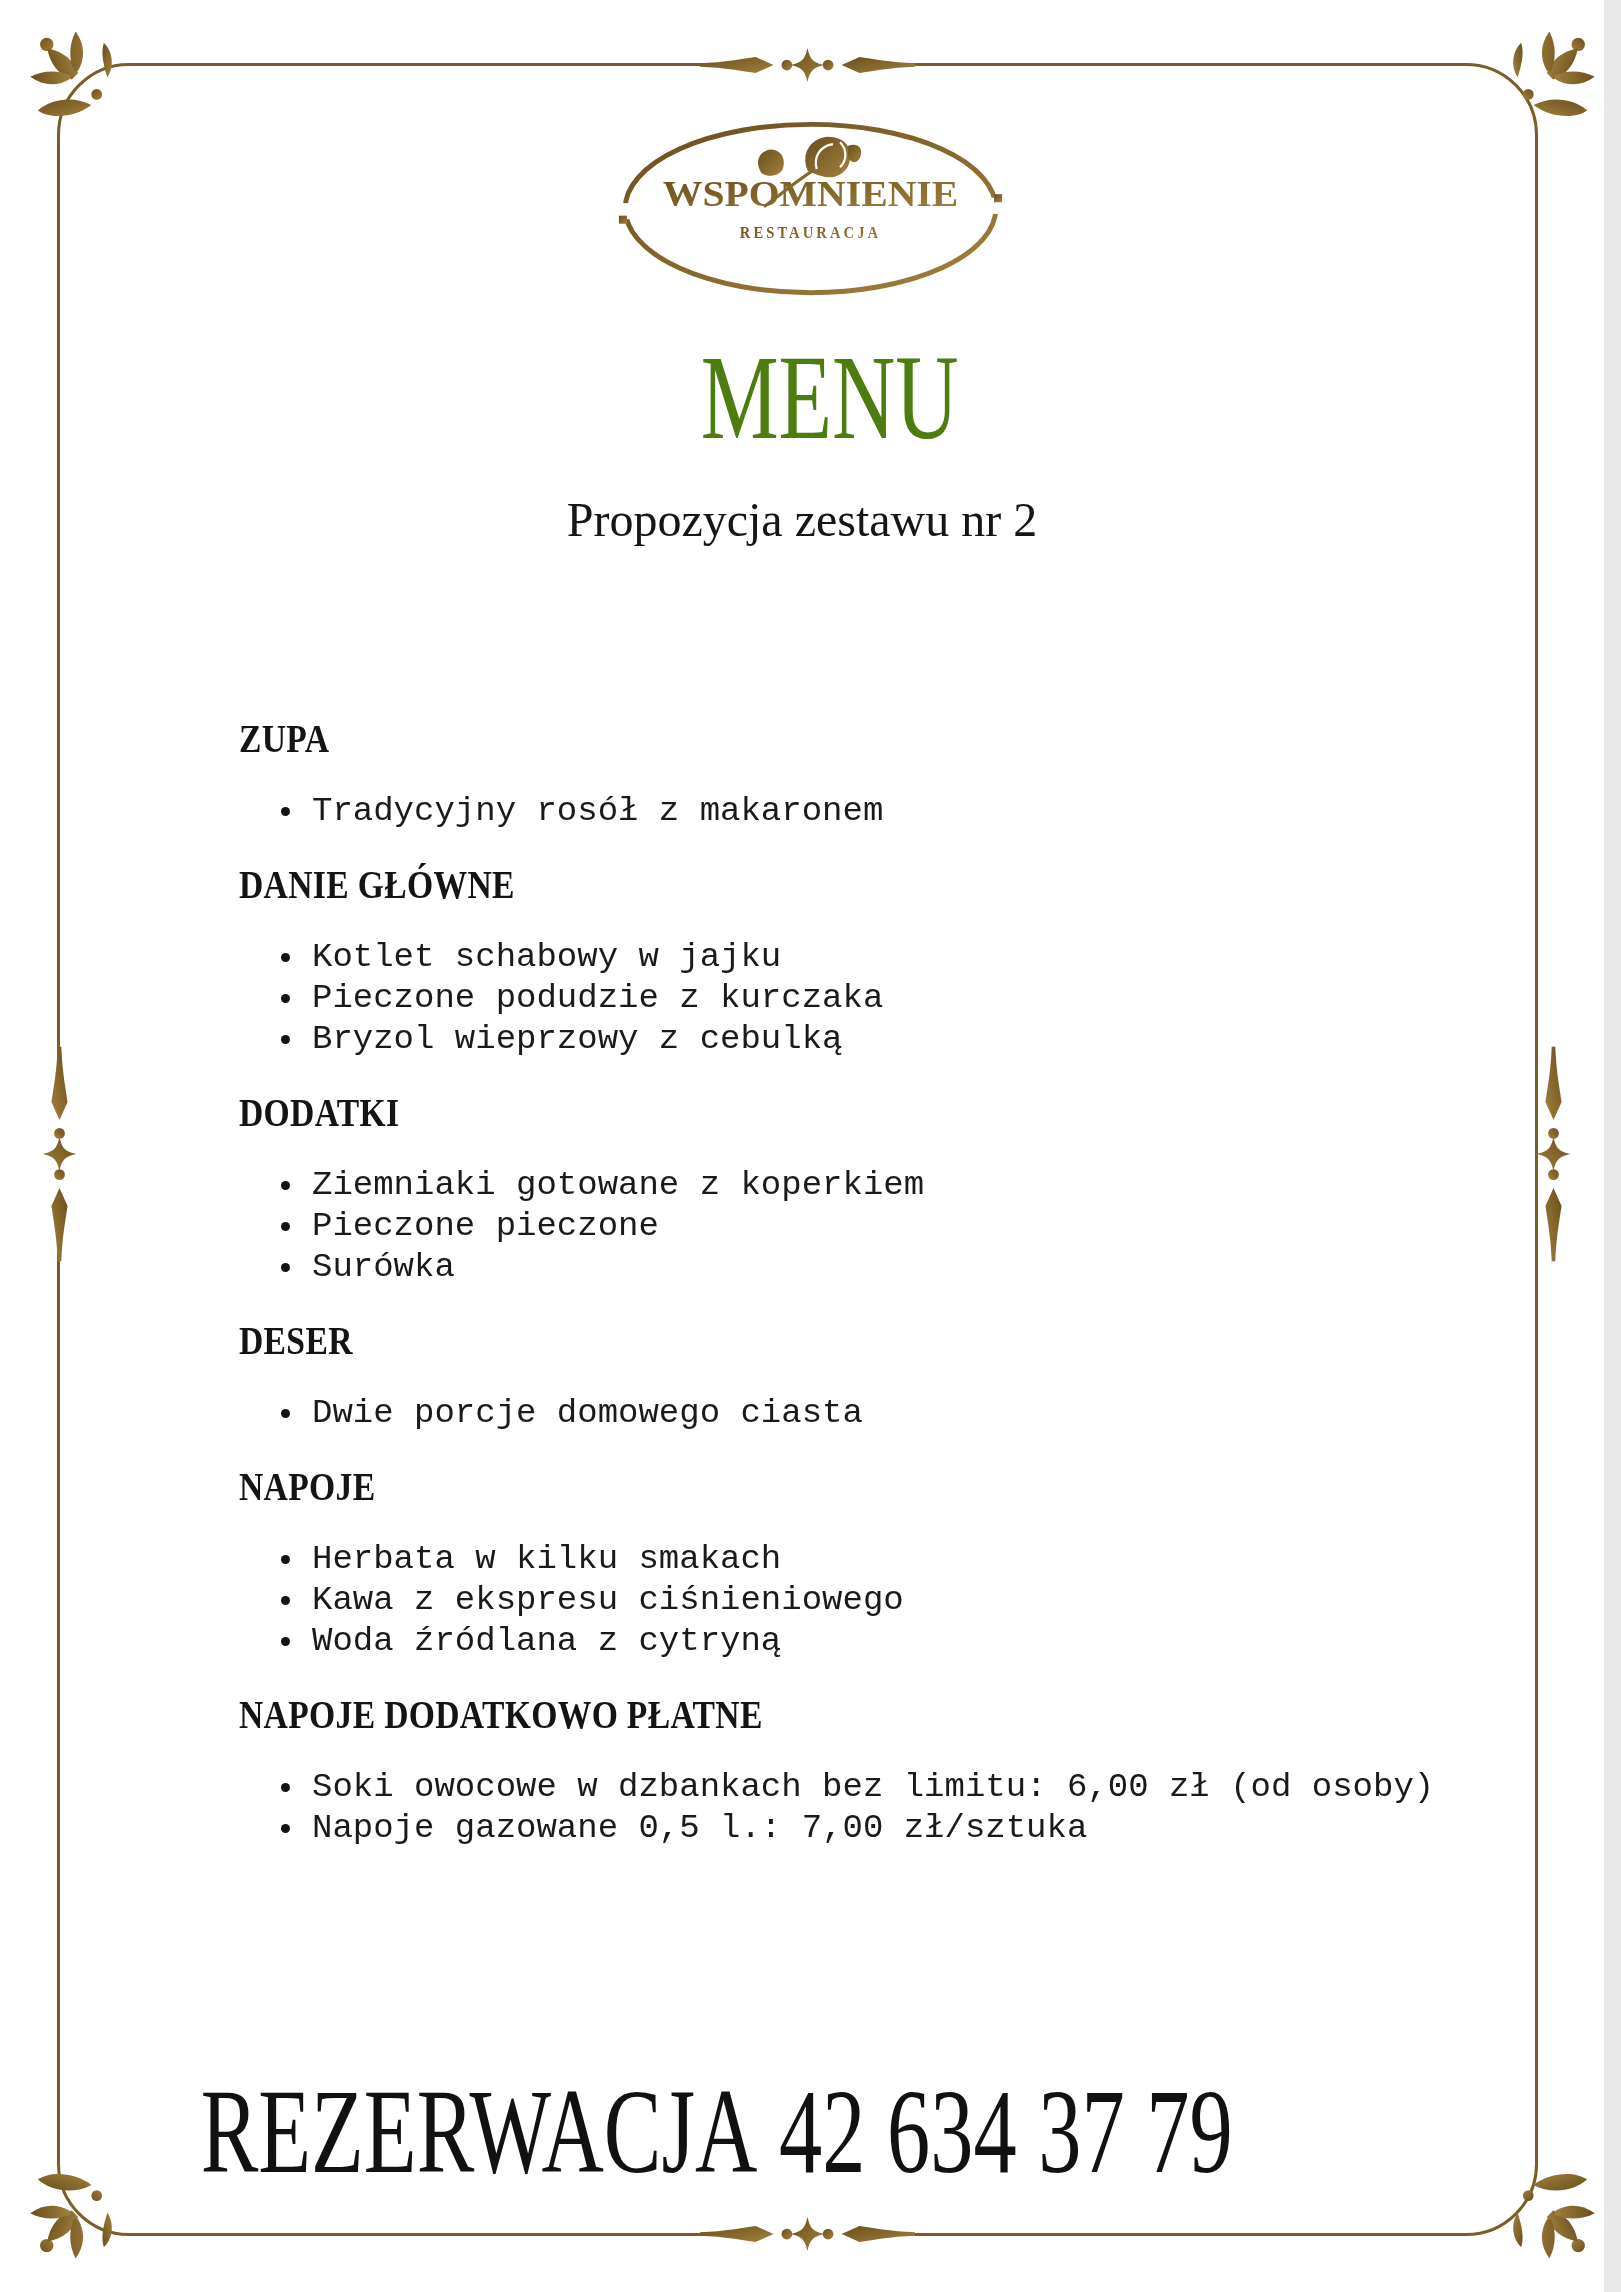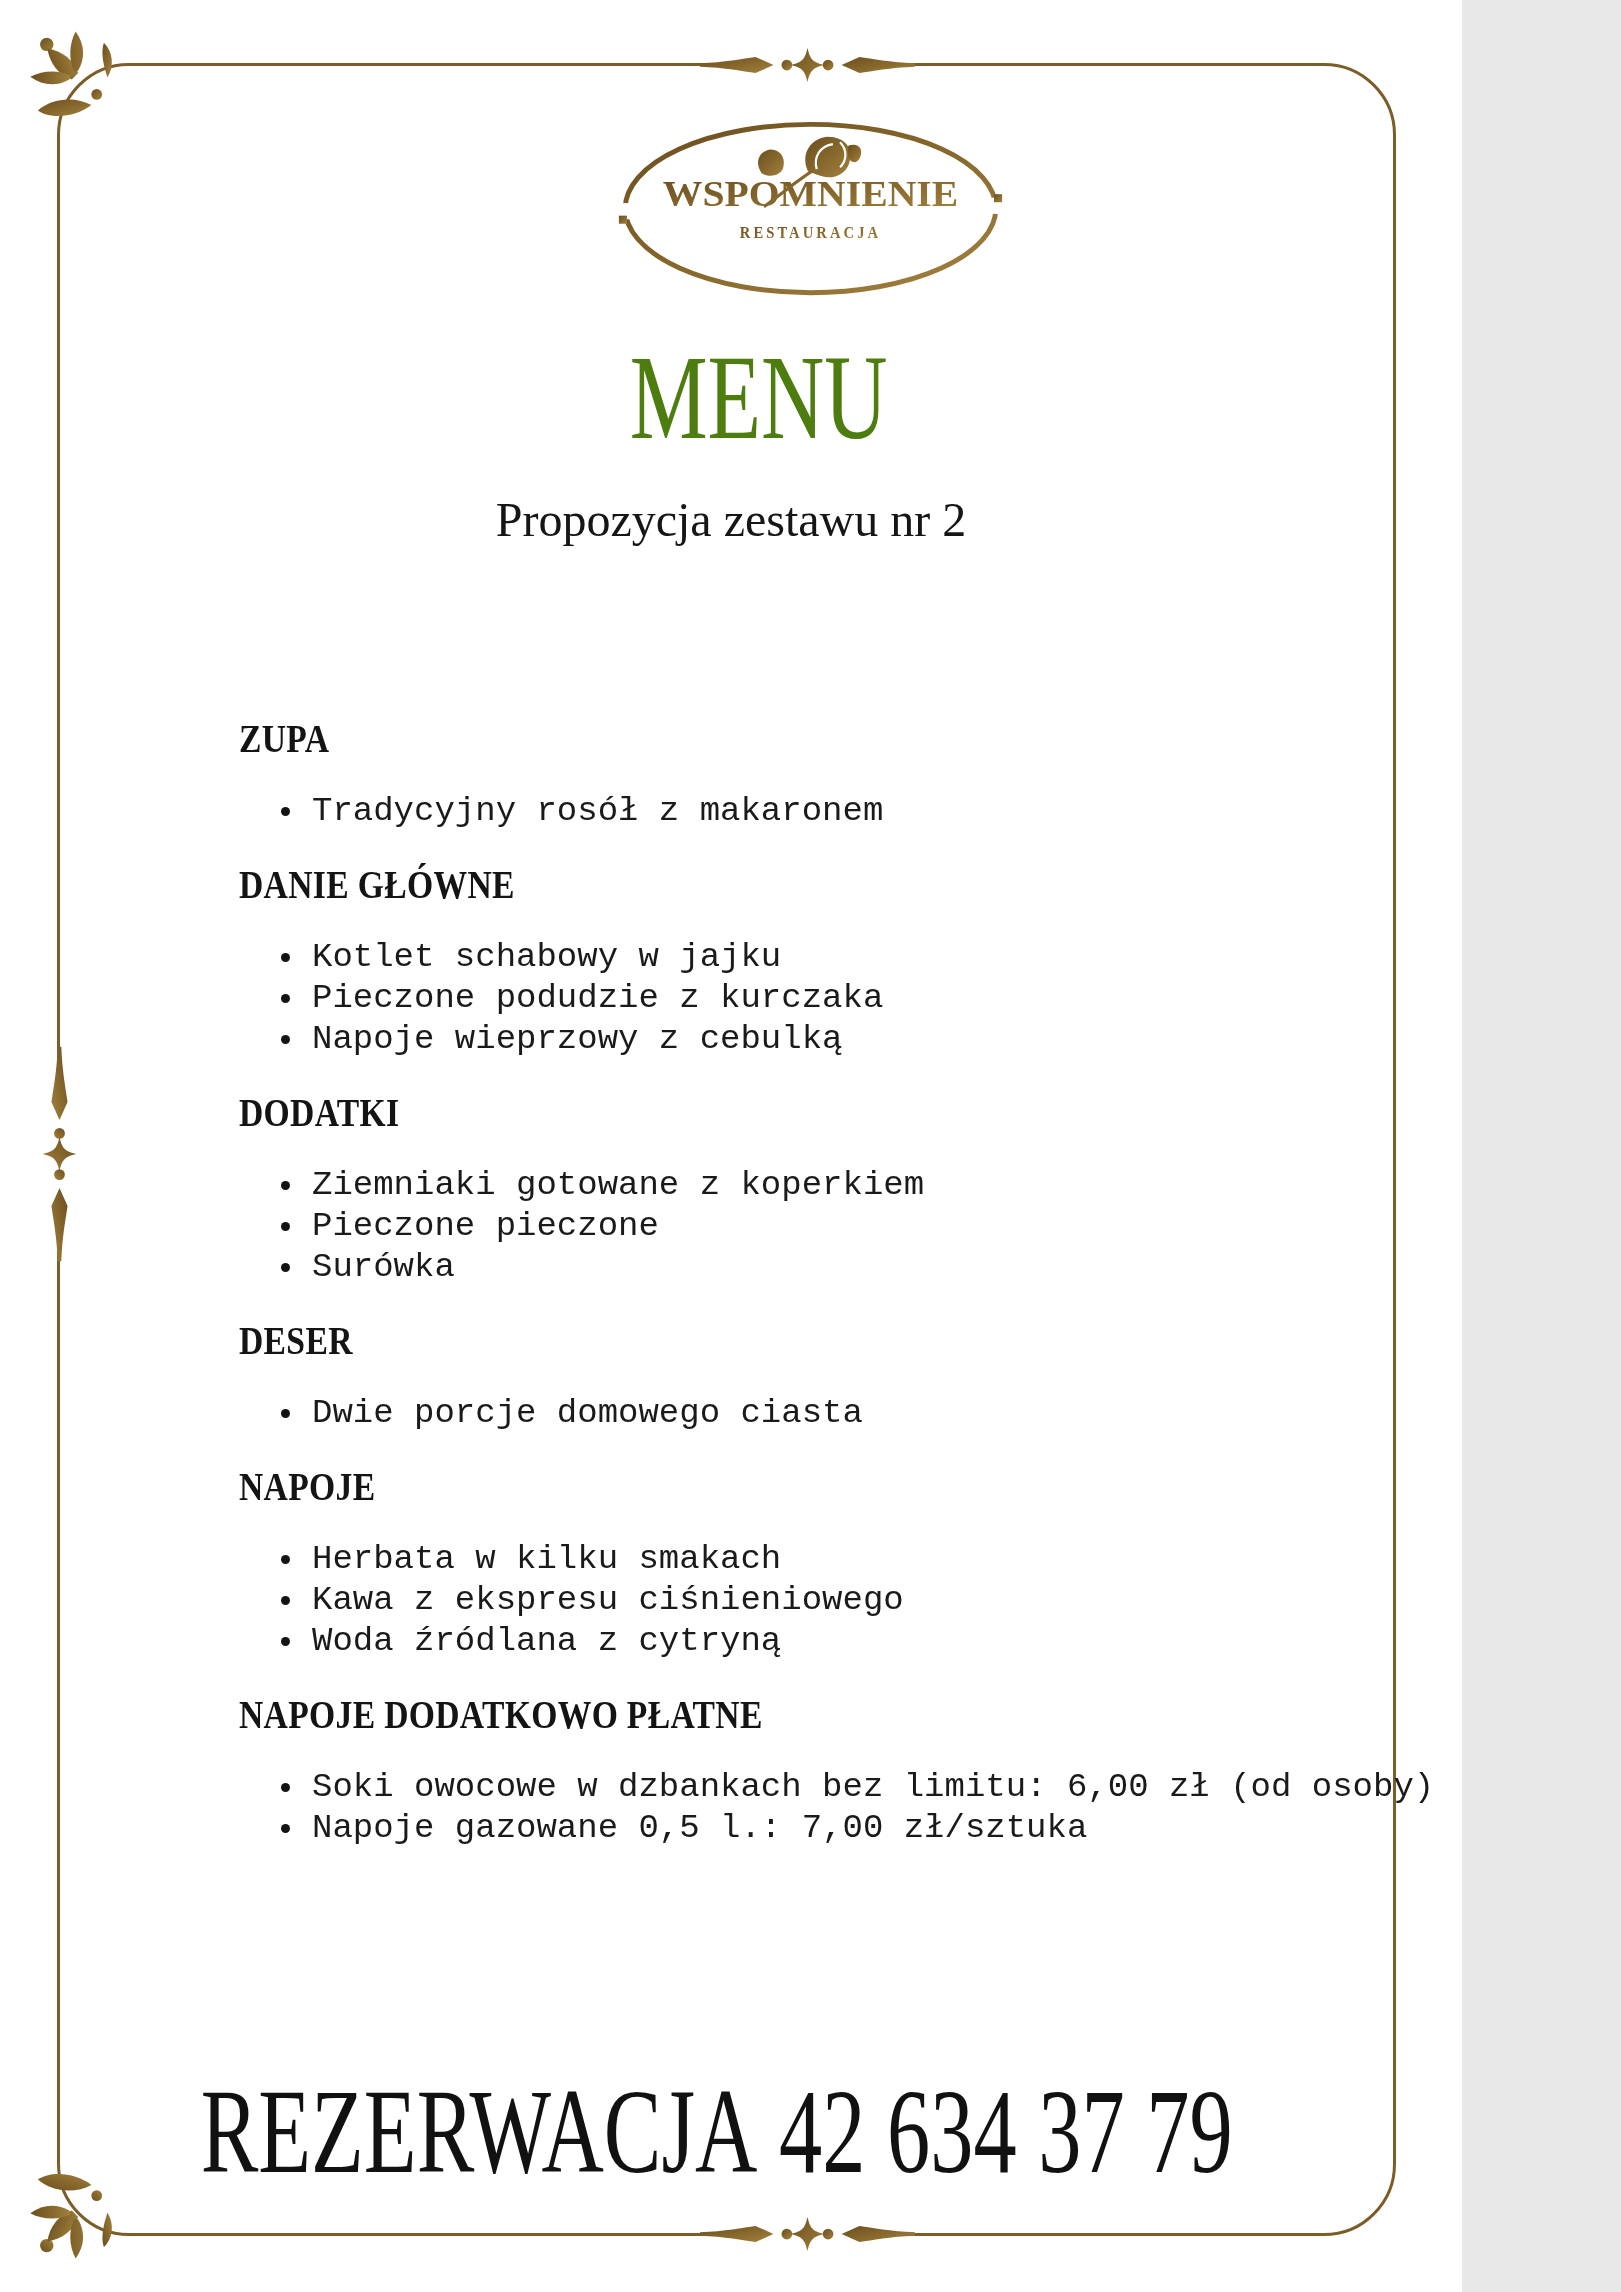--- a/index.html
+++ b/index.html
@@ -1,18 +1,18 @@
 <!DOCTYPE html>
 <html style="font-size:14.3px"><head>
 <meta charset="utf-8">
 <style>
   html,body{margin:0;padding:0;background:#e8e8e8;}
   .page{
     position:relative;
-    width:1462px;height:2293px;
+    width:1604px;height:2293px;
     background:#ffffff;
     overflow:hidden;
     font-family:"Liberation Serif", serif;
   }
   
   .frame{
     position:absolute;left:57px;top:63px;right:66px;bottom:57px;
     border:3.6px solid #7b5d28;
     border-radius:72px;
     pointer-events:none;
@@ -202,21 +202,21 @@
 
   <div class="menu">
       <h3><span class="squeeze">ZUPA</span></h3>
       <ul>
         <li>Tradycyjny rosół z makaronem</li>
       </ul>
       <h3><span class="squeeze">DANIE GŁÓWNE</span></h3>
       <ul>
         <li>Kotlet schabowy w jajku</li>
         <li>Pieczone podudzie z kurczaka</li>
-        <li>Napoje wieprzowy z cebulką</li>
+        <li>Bryzol wieprzowy z cebulką</li>
       </ul>
       <h3><span class="squeeze">DODATKI</span></h3>
       <ul>
         <li>Ziemniaki gotowane z koperkiem</li>
         <li>Pieczone pieczone</li>
         <li>Surówka</li>
       </ul>
       <h3><span class="squeeze">DESER</span></h3>
       <ul>
         <li>Dwie porcje domowego ciasta</li>

